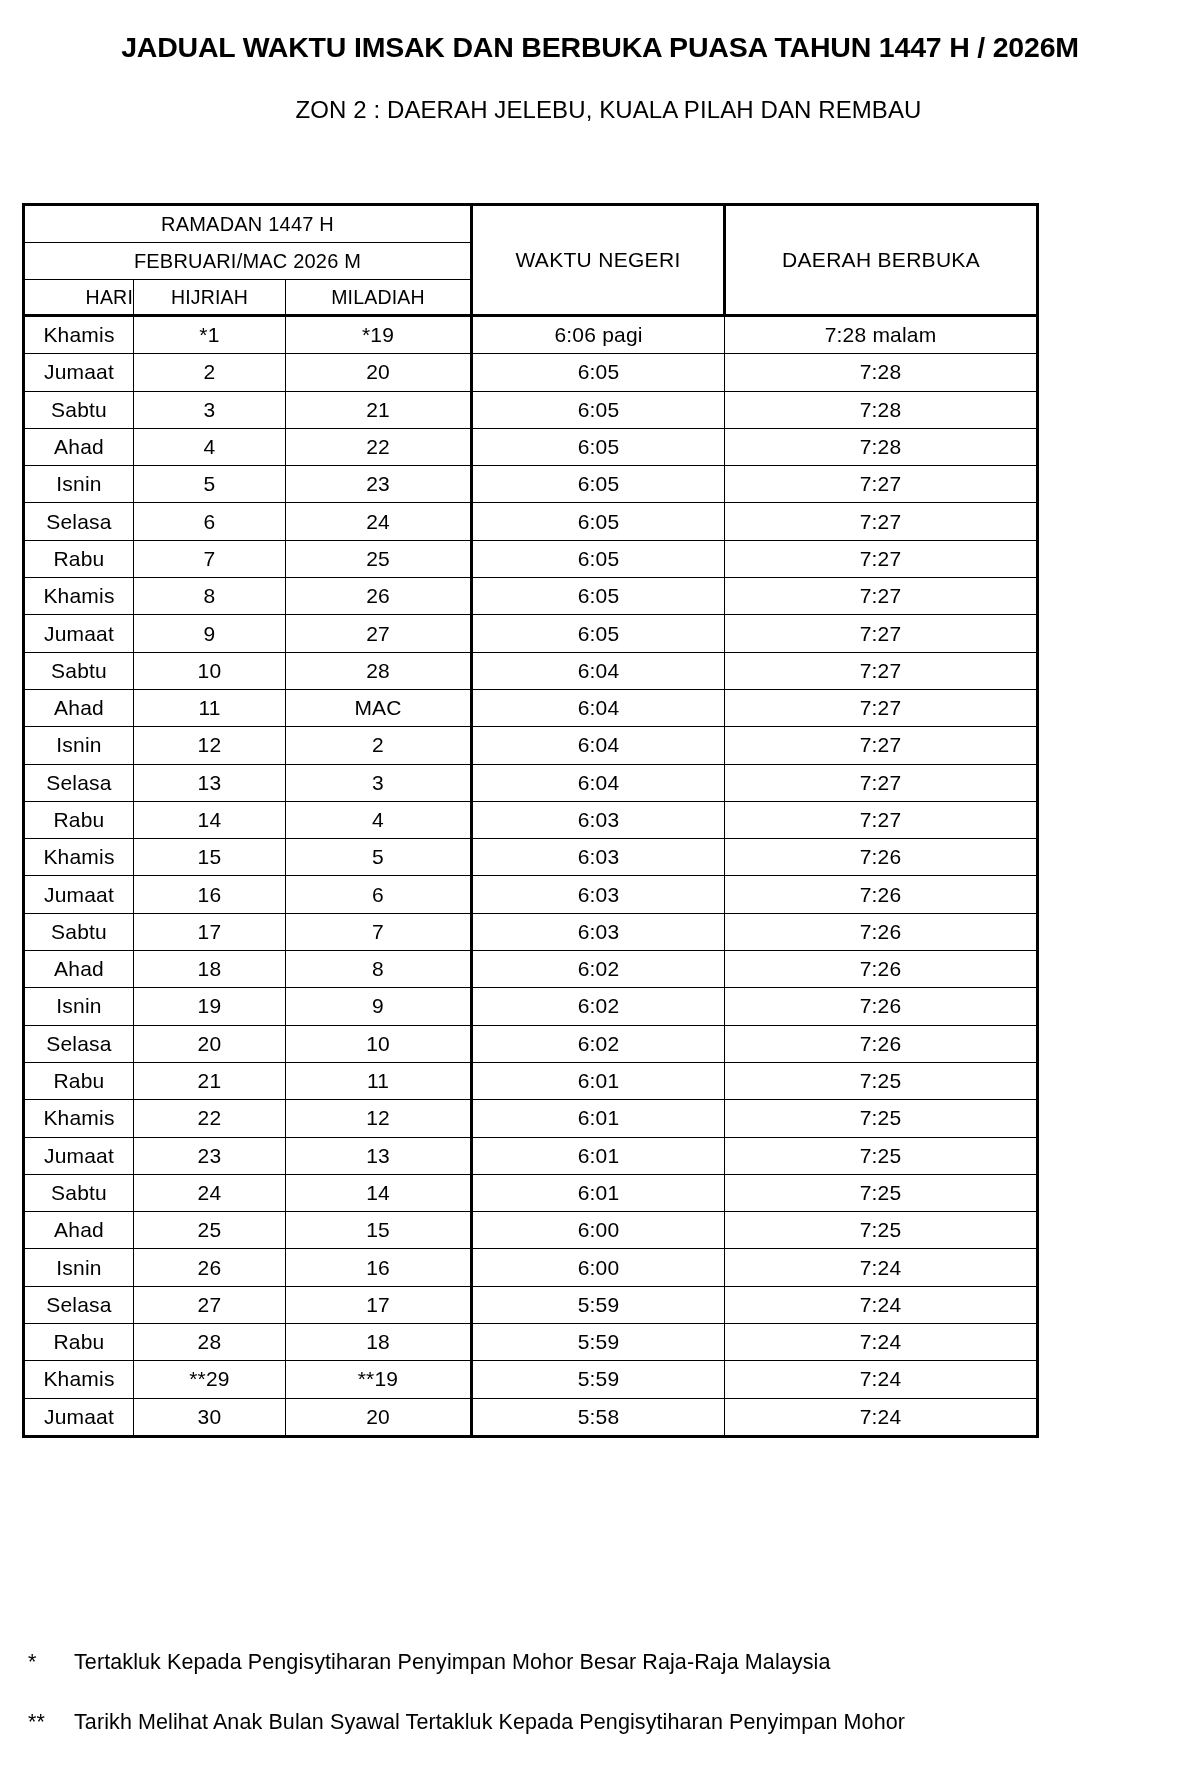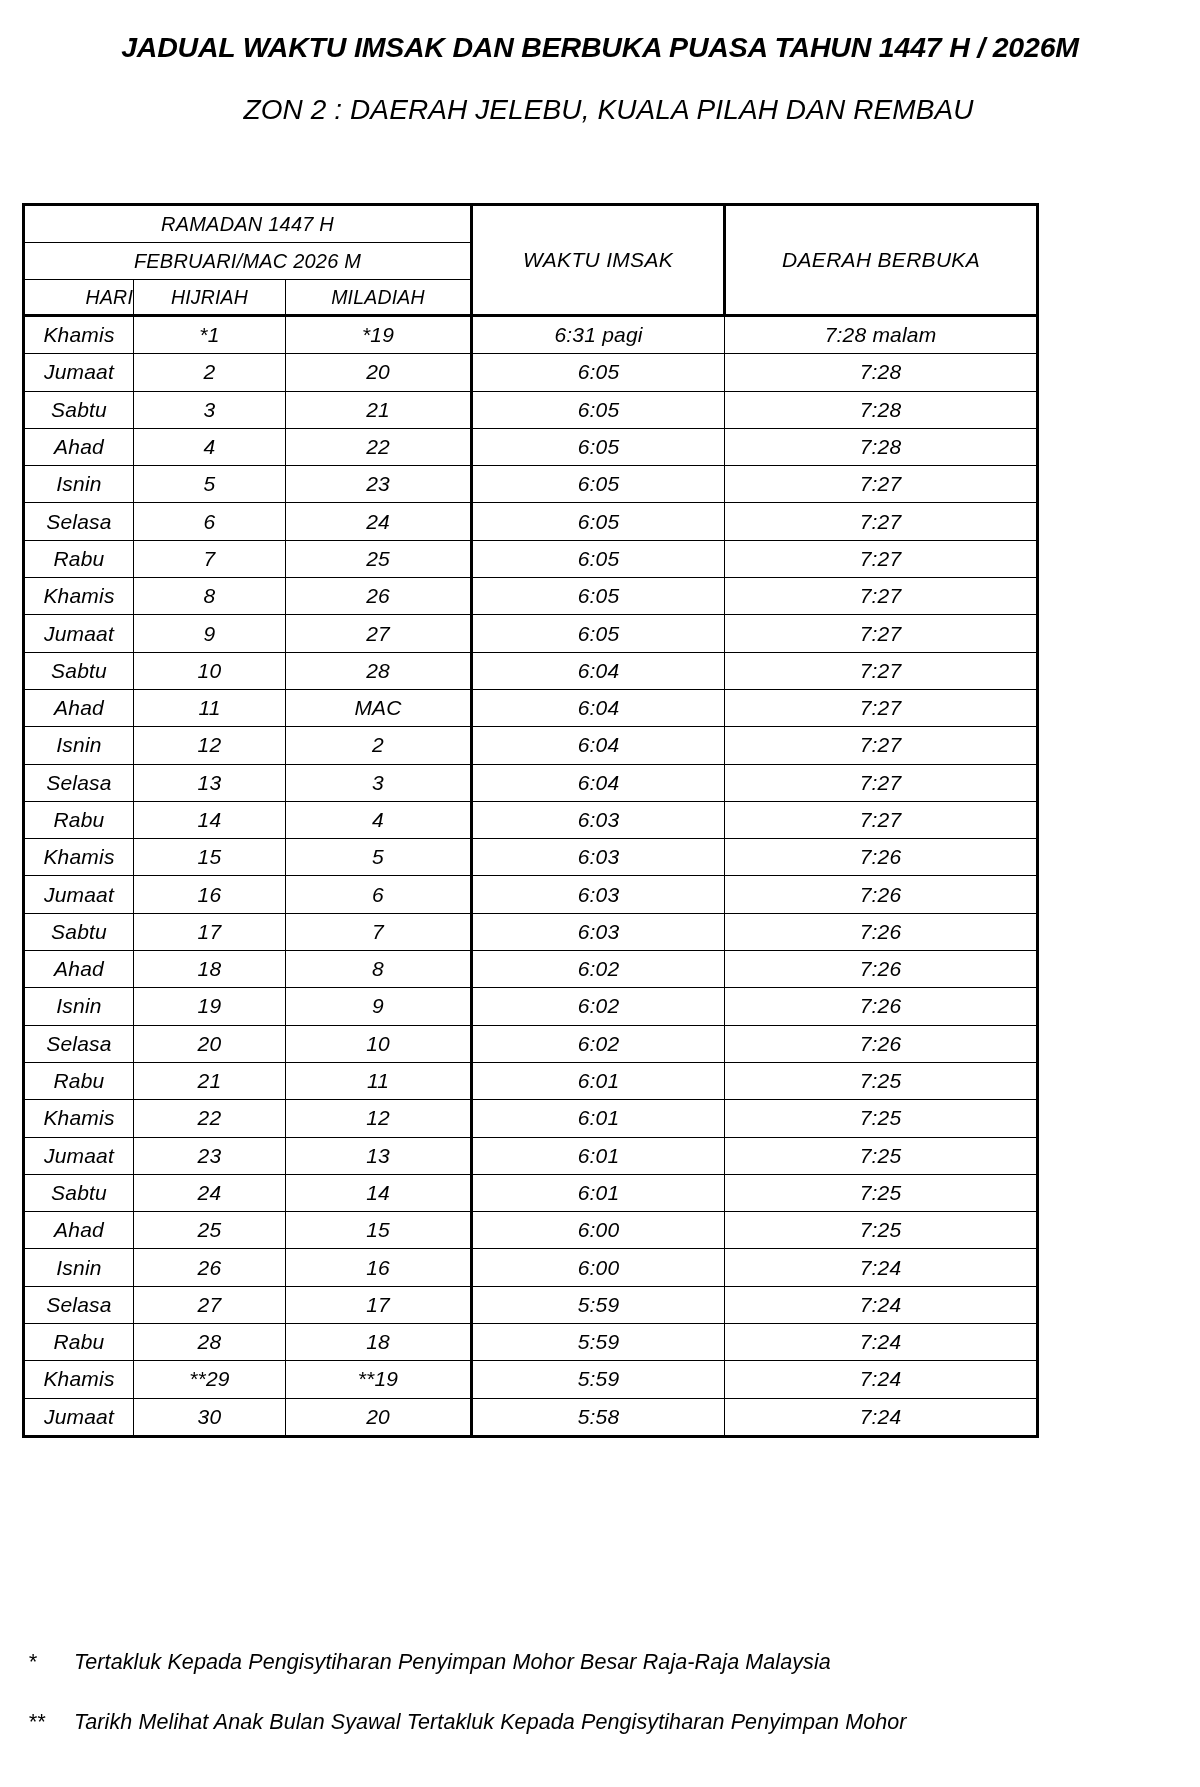--- a/index.html
+++ b/index.html
@@ -13,38 +13,37 @@
     font-family: "Liberation Sans", sans-serif;
     color: #000000;
     overflow: hidden;
   }
   .page {
     position: relative;
     width: 1200px;
     height: 1487px;
     background: #ffffff;
     box-sizing: border-box;
-    font-style: italic;
   }
 
   
   .titles {
     padding-top: 26px;
     text-align: center;
   }
   .title-line {
     font-size: 28.5px;
     font-weight: bold;
     letter-spacing: -0.2px;
     line-height: 42px;
     white-space: nowrap;
   }
   .subtitle {
     margin-top: 27px;
-    font-size: 28px;
+    font-size: 24px;
     font-weight: normal;
     line-height: 30px;
     letter-spacing: 0.1px;
     white-space: nowrap;
     padding-left: 17px;
   }
 
   
   .table-wrap {
     position: absolute;
@@ -155,38 +154,38 @@
       <colgroup>
         <col class="c-hari">
         <col class="c-hijriah">
         <col class="c-miladiah">
         <col class="c-imsak">
         <col class="c-berbuka">
       </colgroup>
       <thead>
         <tr>
           <th class="hdr-group" colspan="3">RAMADAN 1447 H</th>
-          <th class="hdr-big sep-left" rowspan="3">WAKTU IMSAK</th>
+          <th class="hdr-big sep-left" rowspan="3">WAKTU NEGERI</th>
           <th class="hdr-big" rowspan="3">DAERAH BERBUKA</th>
         </tr>
         <tr>
           <th class="hdr-group" colspan="3">FEBRUARI/MAC 2026 M</th>
         </tr>
         <tr>
           <th class="hdr-sub first">HARI</th>
           <th class="hdr-sub">HIJRIAH</th>
           <th class="hdr-sub">MILADIAH</th>
         </tr>
       </thead>
       <tbody id="tbody">
           <tr>
             <td class="day">Khamis</td>
             <td class="num">*1</td>
             <td class="num">*19</td>
-            <td class="time sep-left">6:31 pagi</td>
+            <td class="time sep-left">6:06 pagi</td>
             <td class="time">7:28 malam</td>
           </tr>
           <tr>
             <td class="day">Jumaat</td>
             <td class="num">2</td>
             <td class="num">20</td>
             <td class="time sep-left">6:05</td>
             <td class="time">7:28</td>
           </tr>
           <tr>

